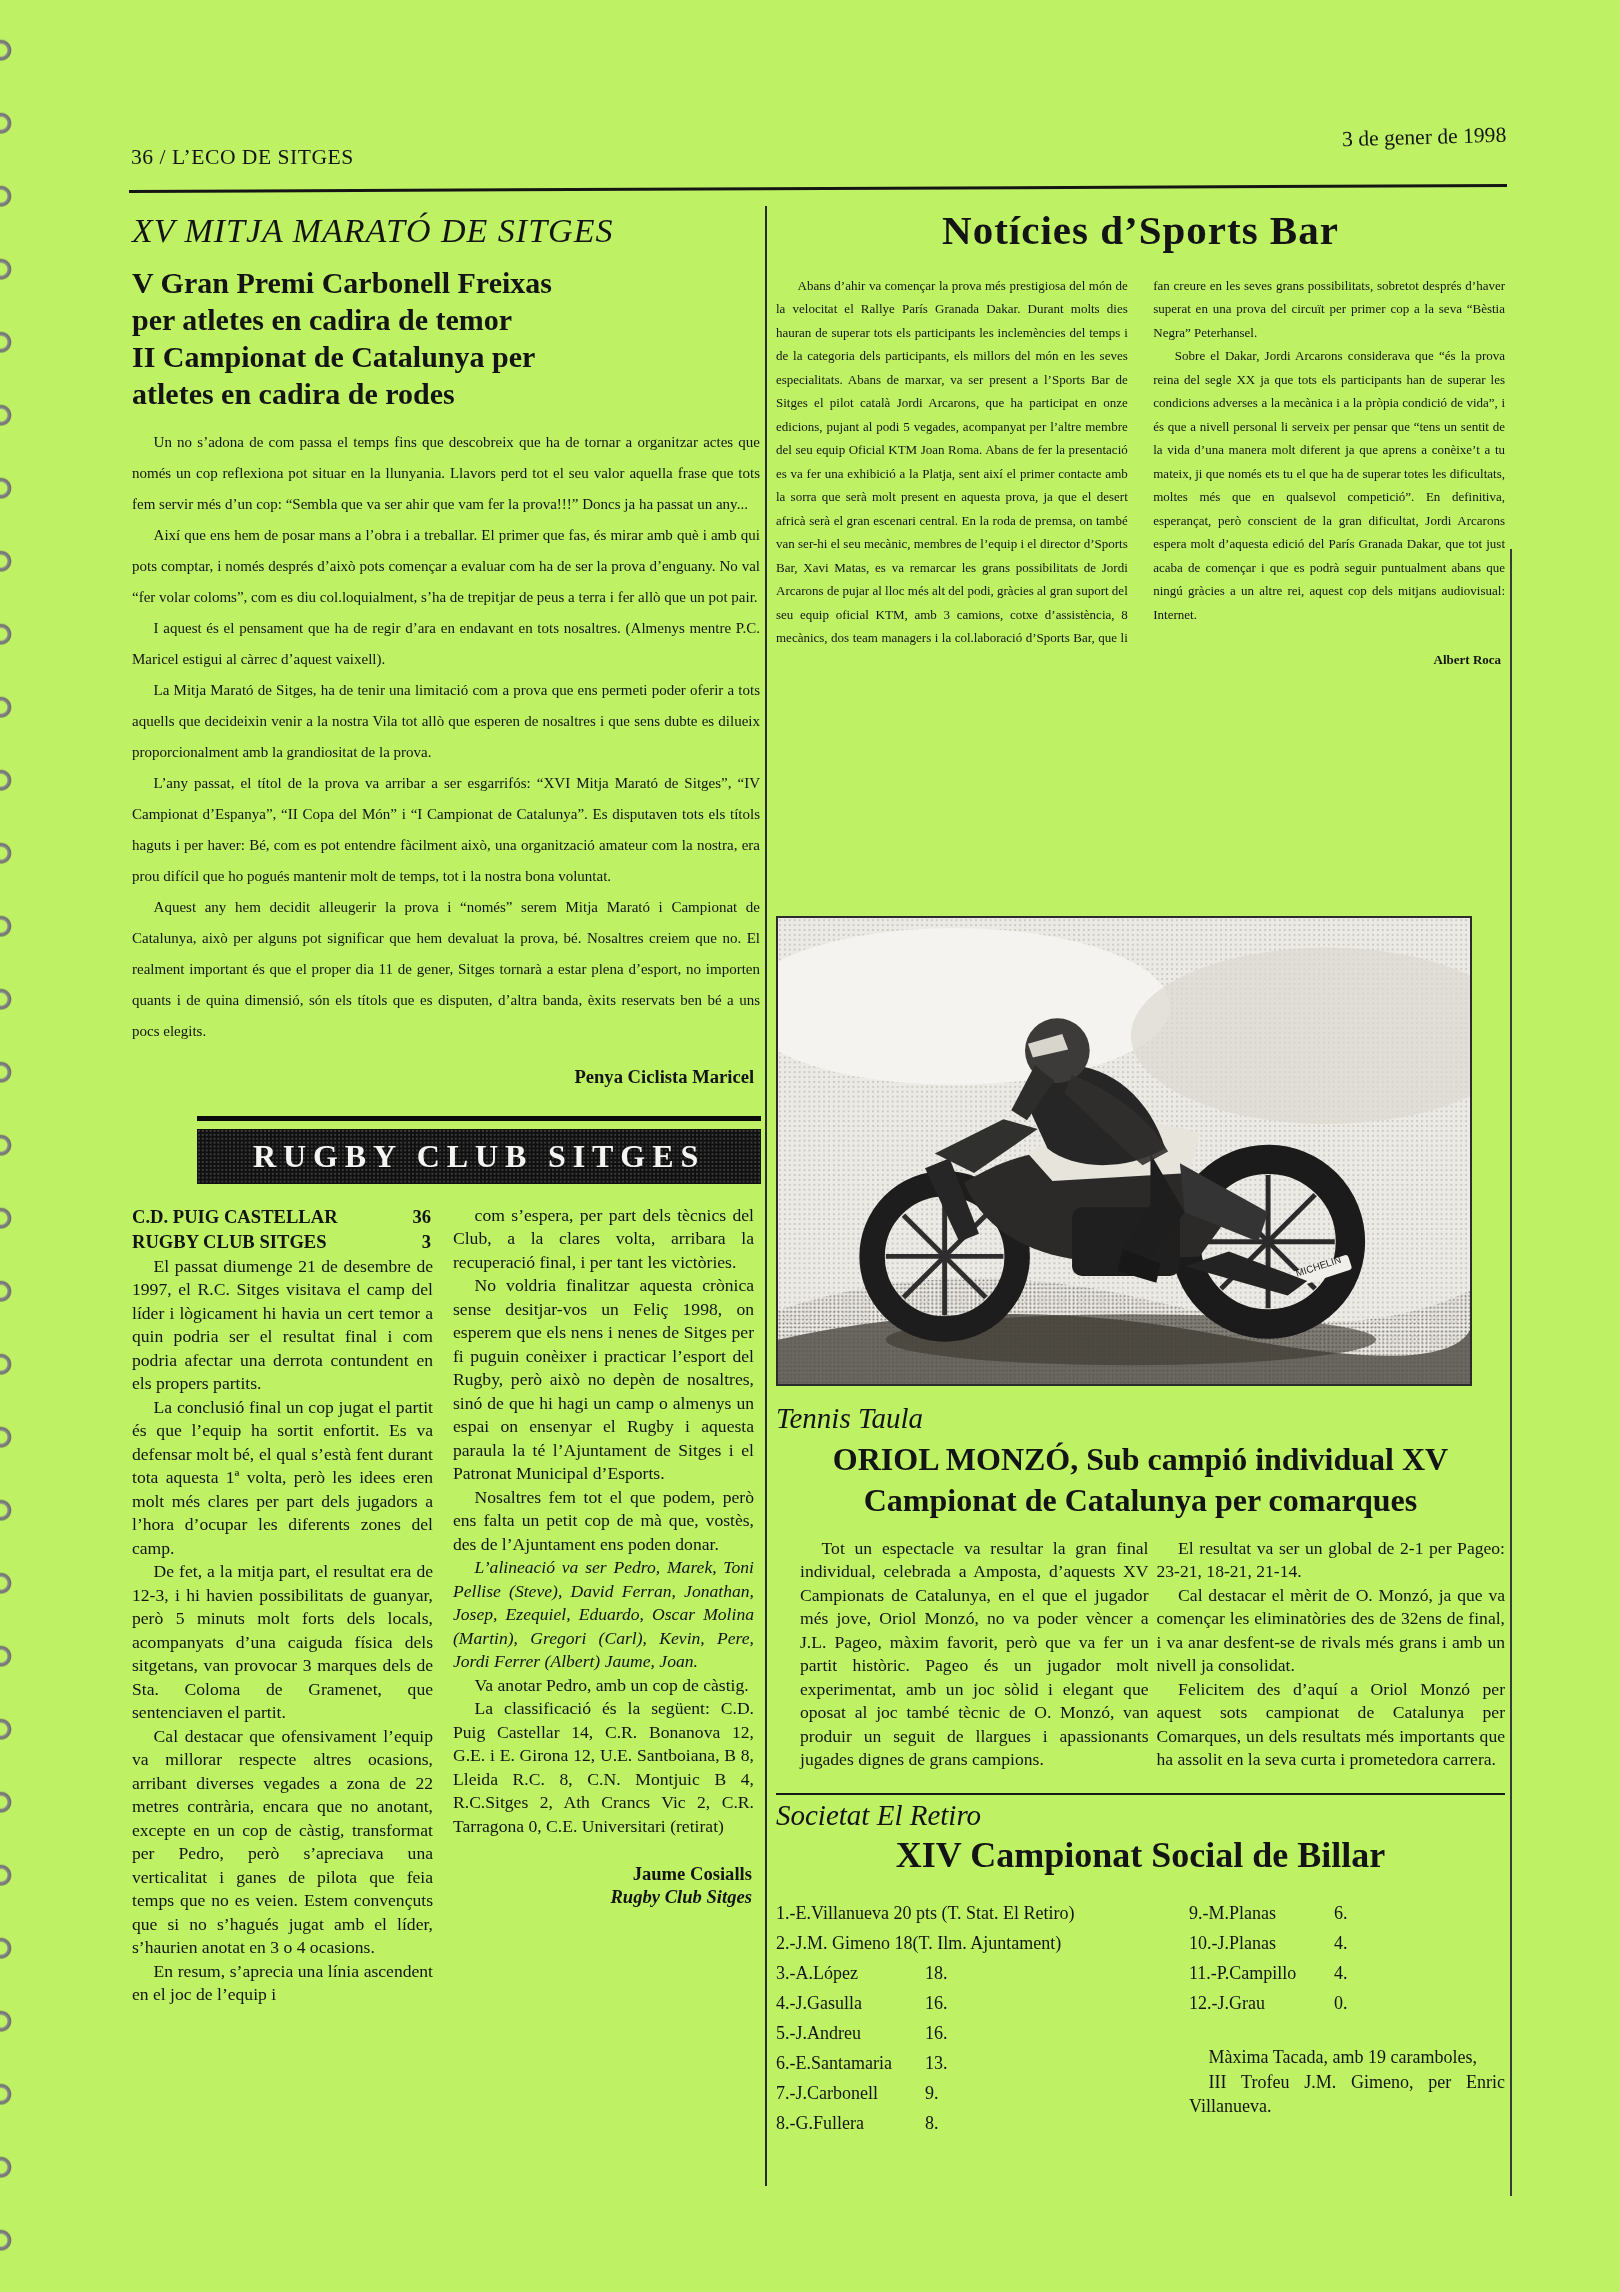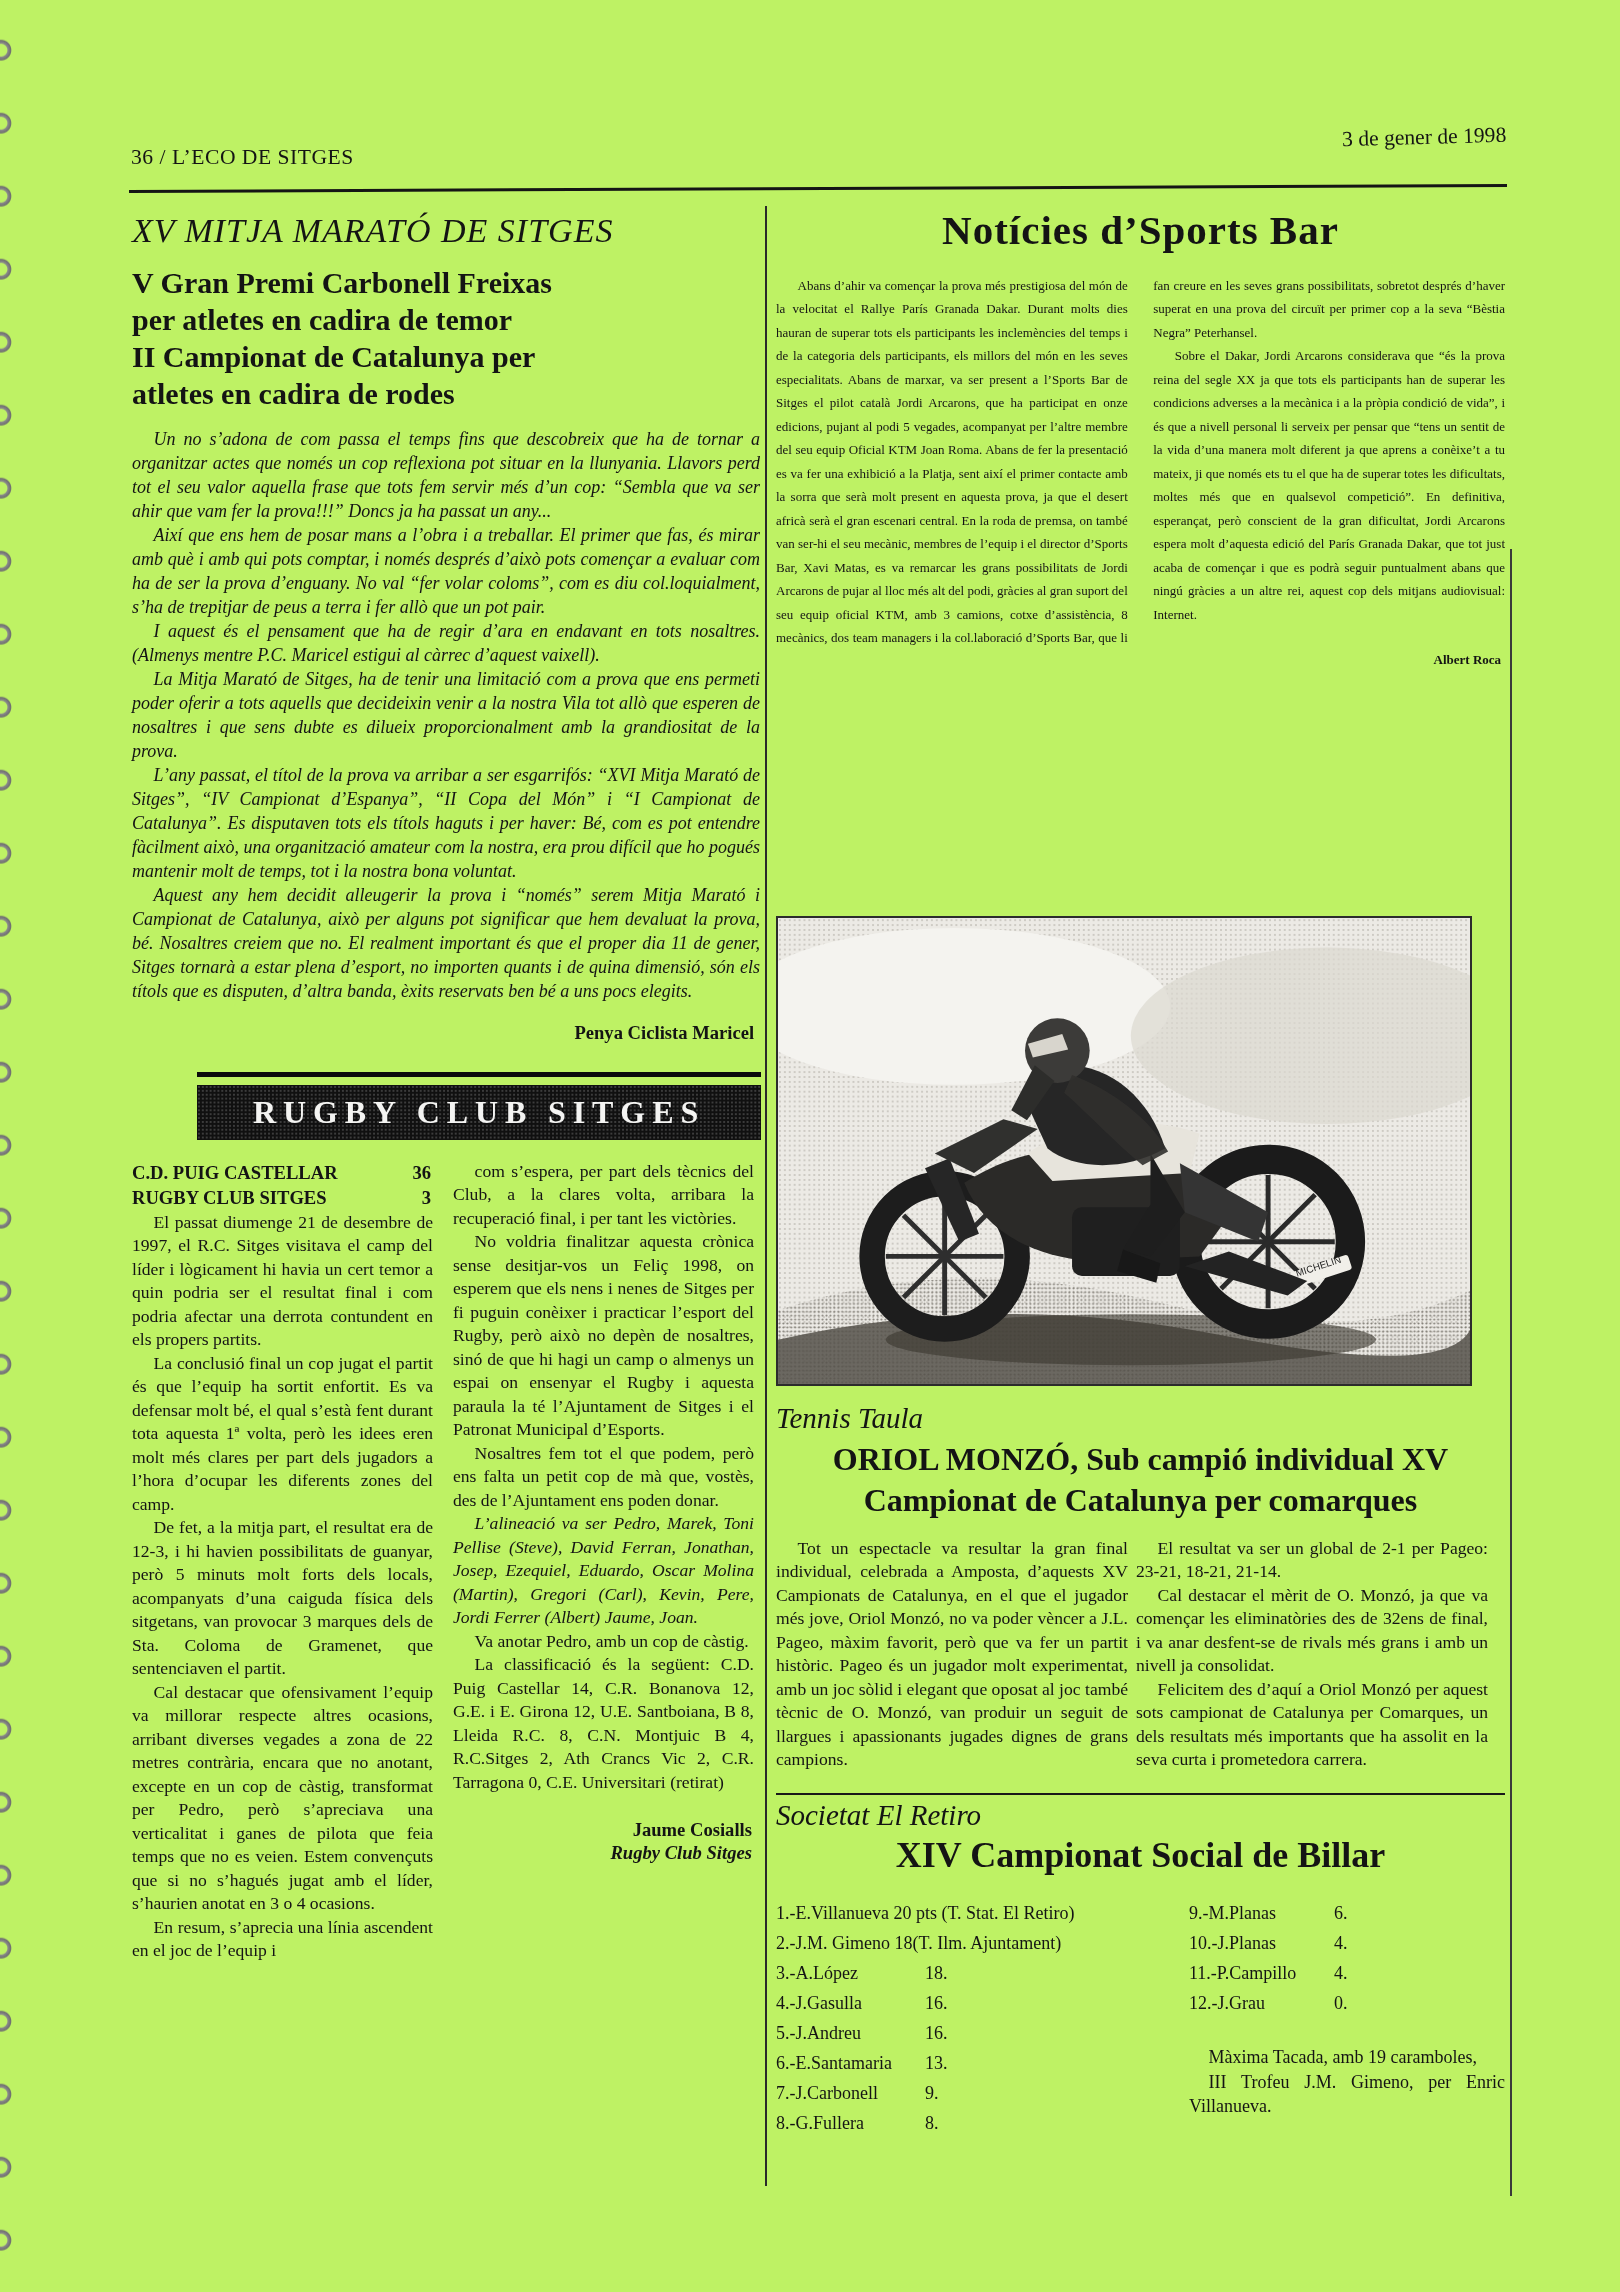--- a/index.html
+++ b/index.html
@@ -22,21 +22,21 @@
   .hdr-date   { position:absolute; right:114px; top:125px; font-size:21.6px; transform:rotate(-1.6deg); }
   .hdr-rule   { position:absolute; left:129px; top:187px; width:1378px; height:2.9px; background:#151515; transform:rotate(-0.25deg); }
 
   .divider-v  { position:absolute; left:765px; top:206px; width:2px; height:1980px; background:#2a2a2a; }
   .edge-v     { position:absolute; left:1510px; top:549px; width:2px; height:1647px; background:#3a3a3a; }
 
   
   .left-col { position:absolute; left:132px; top:212px; width:628px; }
   .kicker   { font-style:italic; font-size:34px; letter-spacing:1px; }
   .mara-head { margin-top:14px; font-weight:700; font-size:30px; line-height:37px; }
-  .body-text { margin-top:14.7px; font-size:18px; line-height:24px; text-align:justify;font-style:italic; }
+  .body-text { margin-top:14.7px; font-size:15px; line-height:31px; text-align:justify; }
   .body-text p, .colp p { text-indent:21.6px; }
   .byline-r { margin-top:19.6px; text-align:right; font-weight:700; font-size:18.6px; padding-right:5.9px; }
   .thick-rule { margin:27.4px 0 0 65px; width:564px; height:4.9px; background:#0b0b0b; }
   .banner {
     margin:8.8px 0 0 65px; width:564px; height:55px;
     background-color:#101010;
     background-image: radial-gradient(#3c3c3c 1px, rgba(0,0,0,0) 1.2px);
     background-size:3.9px 3.9px;
     color:#f4f4f2; font-weight:700; font-size:32px; letter-spacing:6.9px;
     text-align:center; line-height:55px;
@@ -52,21 +52,21 @@
   
   .right-col { position:absolute; left:776px; top:206px; width:729px; }
   .sb-head { text-align:center; font-weight:700; font-size:41px; letter-spacing:1px; }
   .sb-body { margin-top:19.6px; height:629px; column-count:2; column-gap:25.5px;
              font-size:13px; line-height:23.5px; text-align:justify; overflow:hidden; }
   .sb-body p { text-indent:21.6px; }
   .sb-body p.byline-p { text-indent:0; text-align:right; font-weight:700; margin-top:21.6px; padding-right:3.9px; }
   .photo { margin-top:13.7px; width:696px; height:470px; border:2px solid #2c2c2c; background:#e9e6e0; position:relative; overflow:hidden; }
   .tt-kicker { margin-top:15.7px; font-style:italic; font-size:29px; }
   .tt-head { margin:3.9px auto 0; width:686px; text-align:center; font-weight:700; font-size:32px; line-height:41px; }
-  .tt-cols { margin-top:15.7px; display:flex; gap:8px; }
+  .tt-cols { margin-top:15.7px; display:flex; gap:8px;margin-left:24px; }
   .tcol { width:352px; font-size:17.6px; line-height:23.5px; text-align:justify; }
   .retiro-rule { margin-top:21.6px; width:100%; height:2px; background:#181818; }
   .bl-kicker { margin-top:3.9px; font-style:italic; font-size:29px; }
   .bl-head { margin-top:2px; text-align:center; font-weight:700; font-size:36px; }
   .bl-cols { margin-top:21.6px; display:flex; gap:39px; font-size:18px; }
   .bl-left { width:374px; } .bl-right { width:316px; }
   .brow { display:flex; line-height:30px; }
   .brow .blabel { flex:0 0 auto; }
   .bl-left  .brow .blabel { min-width:149px; padding-right:7.8px; }
   .bl-right .brow .blabel { min-width:145px; padding-right:7.8px; }

